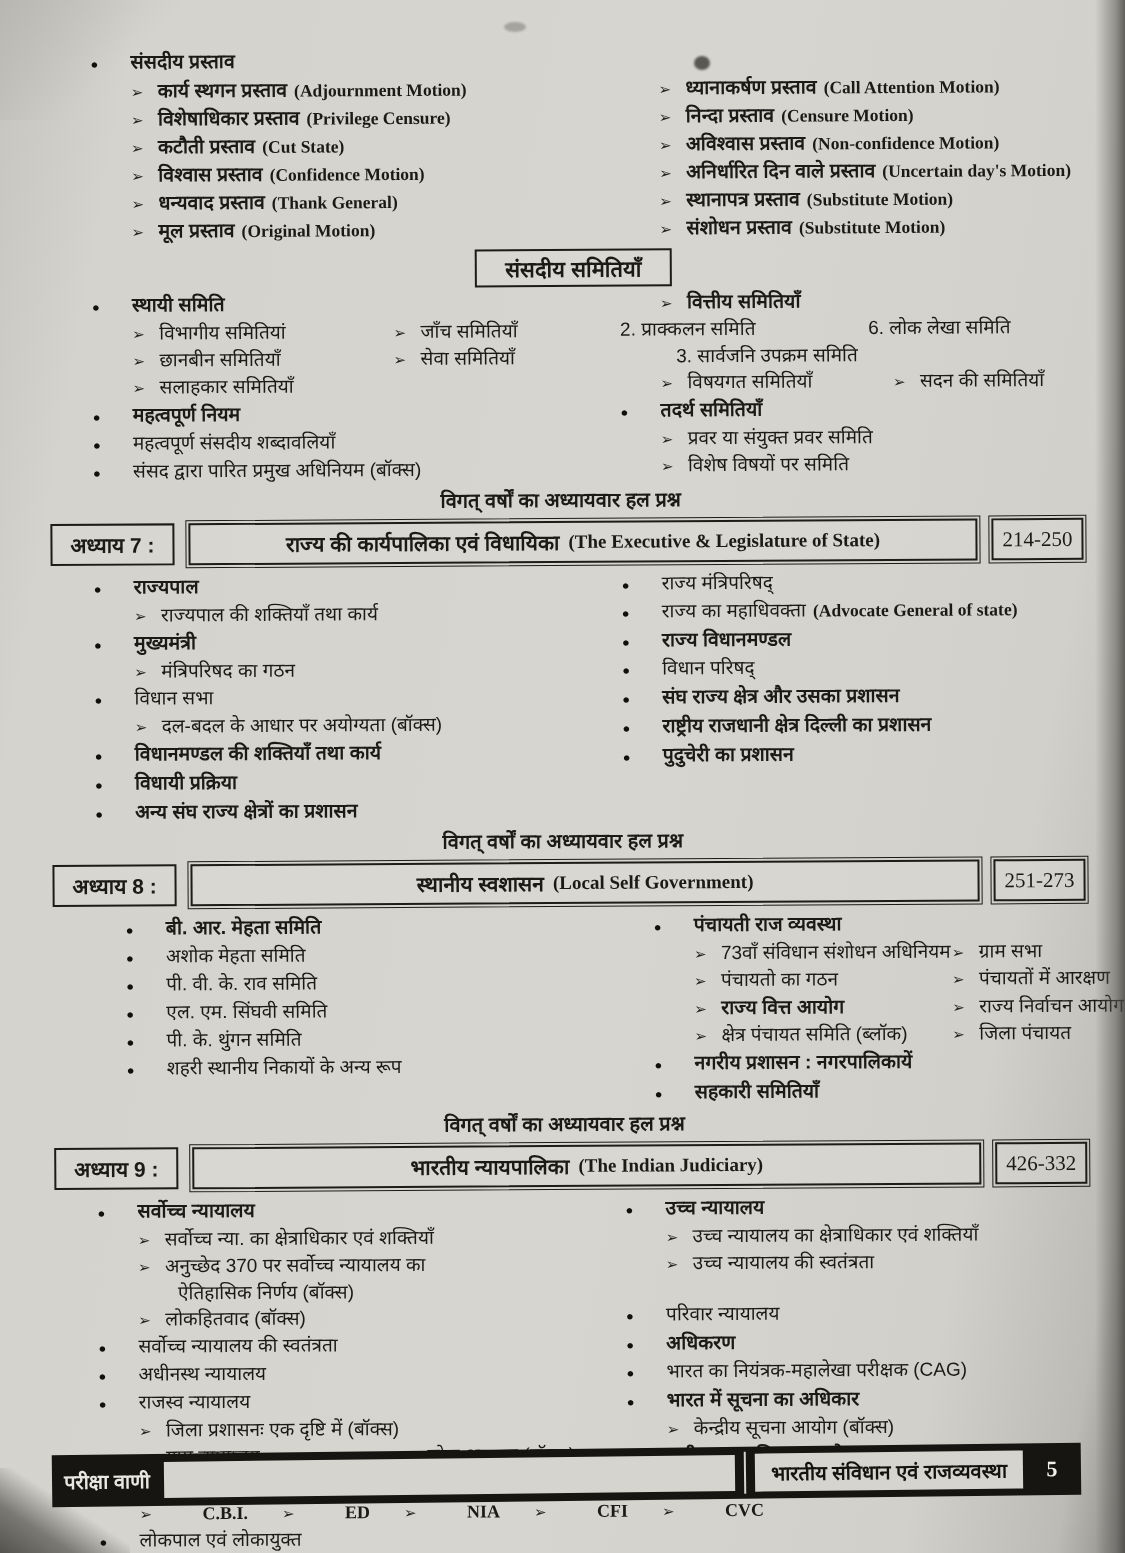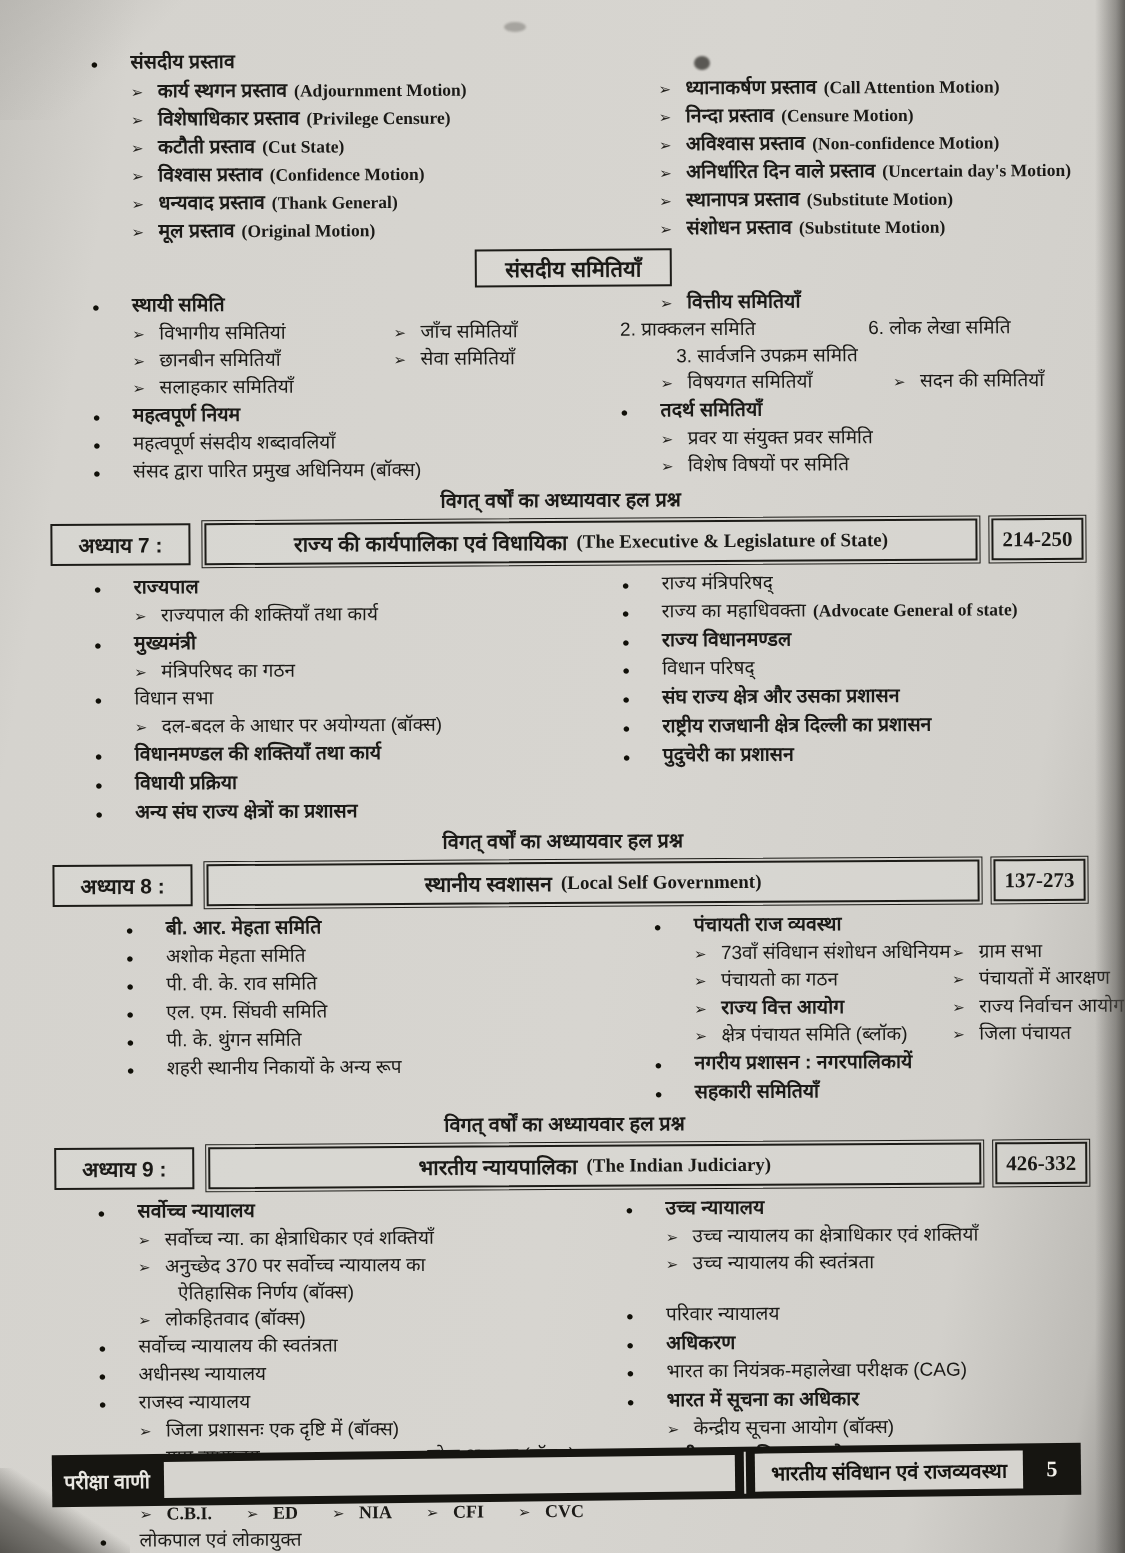--- a/index.html
+++ b/index.html
@@ -34,42 +34,42 @@
   .row.num{padding-left:56px;}
   .row.cont{padding-left:80px;}
   .hi{font-size:19px;}
   .hi.b{font-weight:700;font-size:19.5px;}
   .en{font-family:"Liberation Serif",serif;font-weight:700;font-size:17.5px;margin-left:7px;}
   .cellA{flex:0 0 48%;min-width:0;}
   .cellB{flex:1 1 auto;min-width:0;}
   .numA{flex:0 0 53%;}
   .ch8 .cellA{flex-basis:58%;}
   .ch8 .col-l{padding-left:30px;}
-  .ali{font-family:"Liberation Serif",serif;font-weight:700;font-size:18px;margin-right:34px;}
+  .ali{font-family:"Liberation Serif",serif;font-weight:700;font-size:18px;margin-right:34px;margin-left:36px;}
 
   .sec-title-row{padding:0 34px 0 95px;}
 
   
   .combox{width:fit-content;margin:6px auto 2px;transform:translateX(14px);
     border:2.5px solid #1d1c18;padding:2px 28px;font-weight:700;font-size:22px;background:rgba(222,220,215,.4);}
 
   
   .repeat{text-align:center;font-weight:700;font-size:20px;line-height:26px;margin:3px 0;}
   .repeat.rshift{transform:translateX(80px);}
 
   
   .chap{display:flex;align-items:stretch;gap:14px;margin:8px 40px 8px 52px;}
-  .chap-label{border:2px solid #1d1c18;display:flex;align-items:center;padding:5px 26px;
+  .chap-label{border:2px solid #1d1c18;display:flex;align-items:center;padding:5px 18px;
     font-weight:700;font-size:21px;background:rgba(222,220,215,.35);}
   .chap-title{flex:1 1 auto;border:2.5px solid #1d1c18;outline:1px solid #1d1c18;outline-offset:2px;
     display:flex;align-items:center;justify-content:center;gap:9px;font-weight:700;font-size:21px;
     white-space:nowrap;background:rgba(222,220,215,.35);}
   .chap-title .en{font-size:19px;margin-left:0;}
   .chap-pages{border:2.5px solid #1d1c18;outline:1px solid #1d1c18;outline-offset:2px;
-    display:flex;align-items:center;padding:0 9px;font-weight:700;font-size:21px;
+    display:flex;align-items:center;padding:0 9px;font-weight:400;font-size:21px;
     font-family:"Liberation Serif",serif;background:rgba(222,220,215,.35);}
 
   
   .footer{position:absolute;left:52px;right:44px;top:1449px;height:52px;background:#161511;
     display:flex;align-items:center;padding-left:12px;transform:rotate(-0.7deg);}
   .pub{color:#e9e7e2;font-weight:700;font-size:20px;margin-right:14px;white-space:nowrap;}
   .fbox1{flex:1 1 auto;height:36px;background:#d6d4cf;}
   .fdiv{flex:0 0 2px;height:42px;background:#d6d4cf;margin:0 9px;}
   .fbox2{height:38px;background:#d6d4cf;display:flex;align-items:center;padding:0 16px;
     font-weight:700;font-size:20px;color:#14130f;white-space:nowrap;}
@@ -312,21 +312,21 @@
     </div>
 
     <div class="repeat">विगत् वर्षों का अध्यायवार हल प्रश्न</div>
 
     <div class="chap">
       <div class="chap-label">अध्याय 8 :</div>
       <div class="chap-title">
         <span>स्थानीय स्वशासन</span>
         <span class="en">(Local Self Government)</span>
       </div>
-      <div class="chap-pages">137-273</div>
+      <div class="chap-pages">251-273</div>
     </div>
     <div class="cols ch8">
       <div class="col col-l">
           <div class="row bullet">
             <span class="mk mb">●</span>
             <span class="hi b">बी. आर. मेहता समिति</span>
           </div>
           <div class="row bullet">
             <span class="mk mb">●</span>
             <span class="hi">अशोक मेहता समिति</span>

